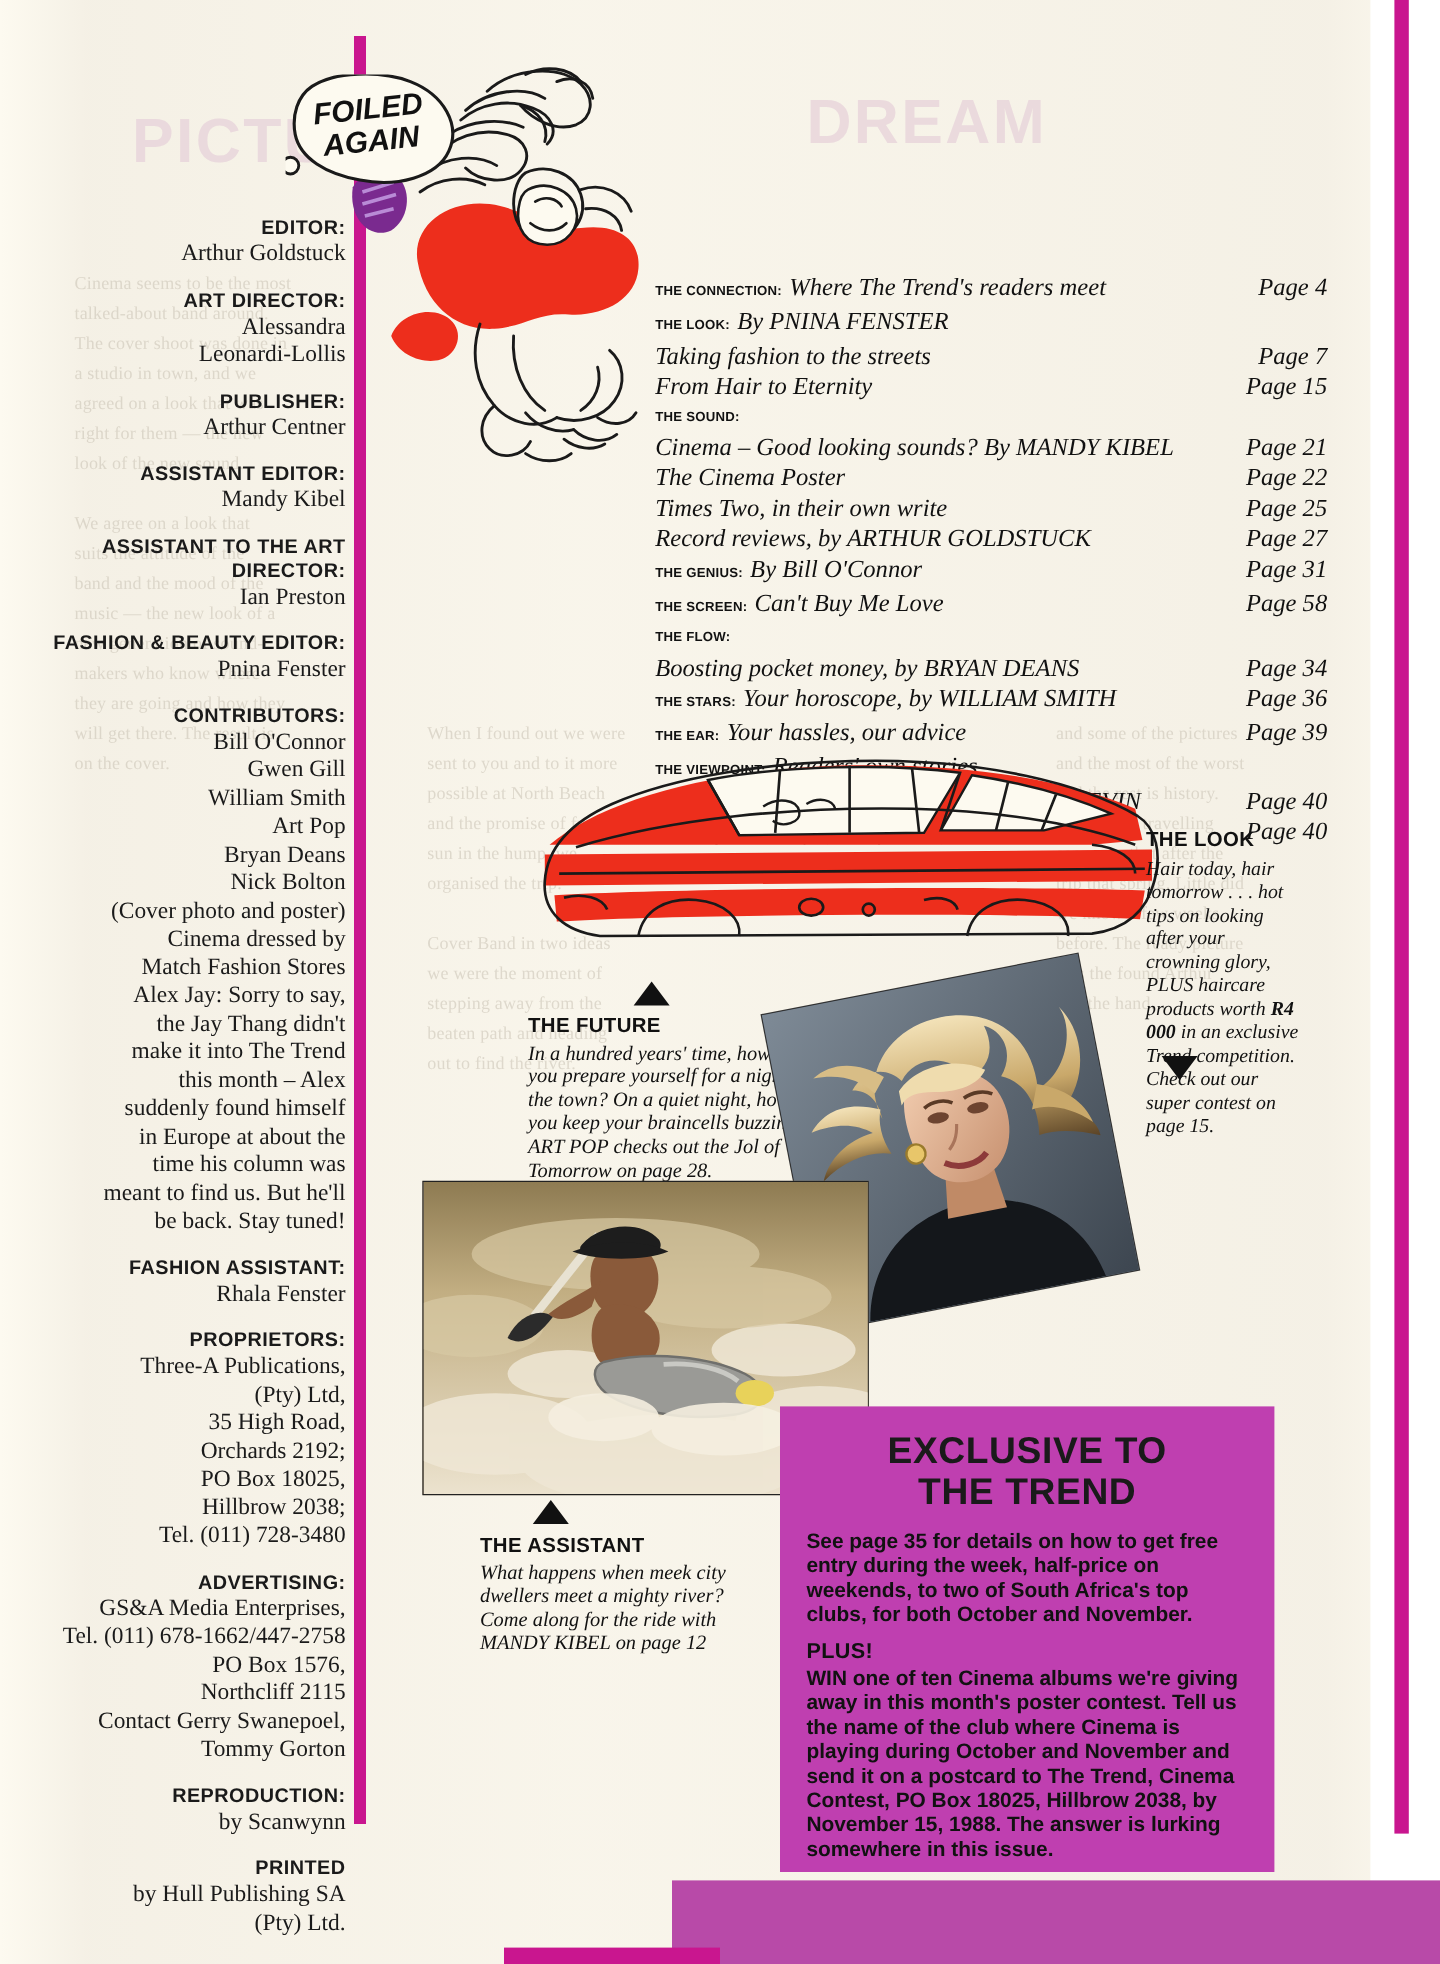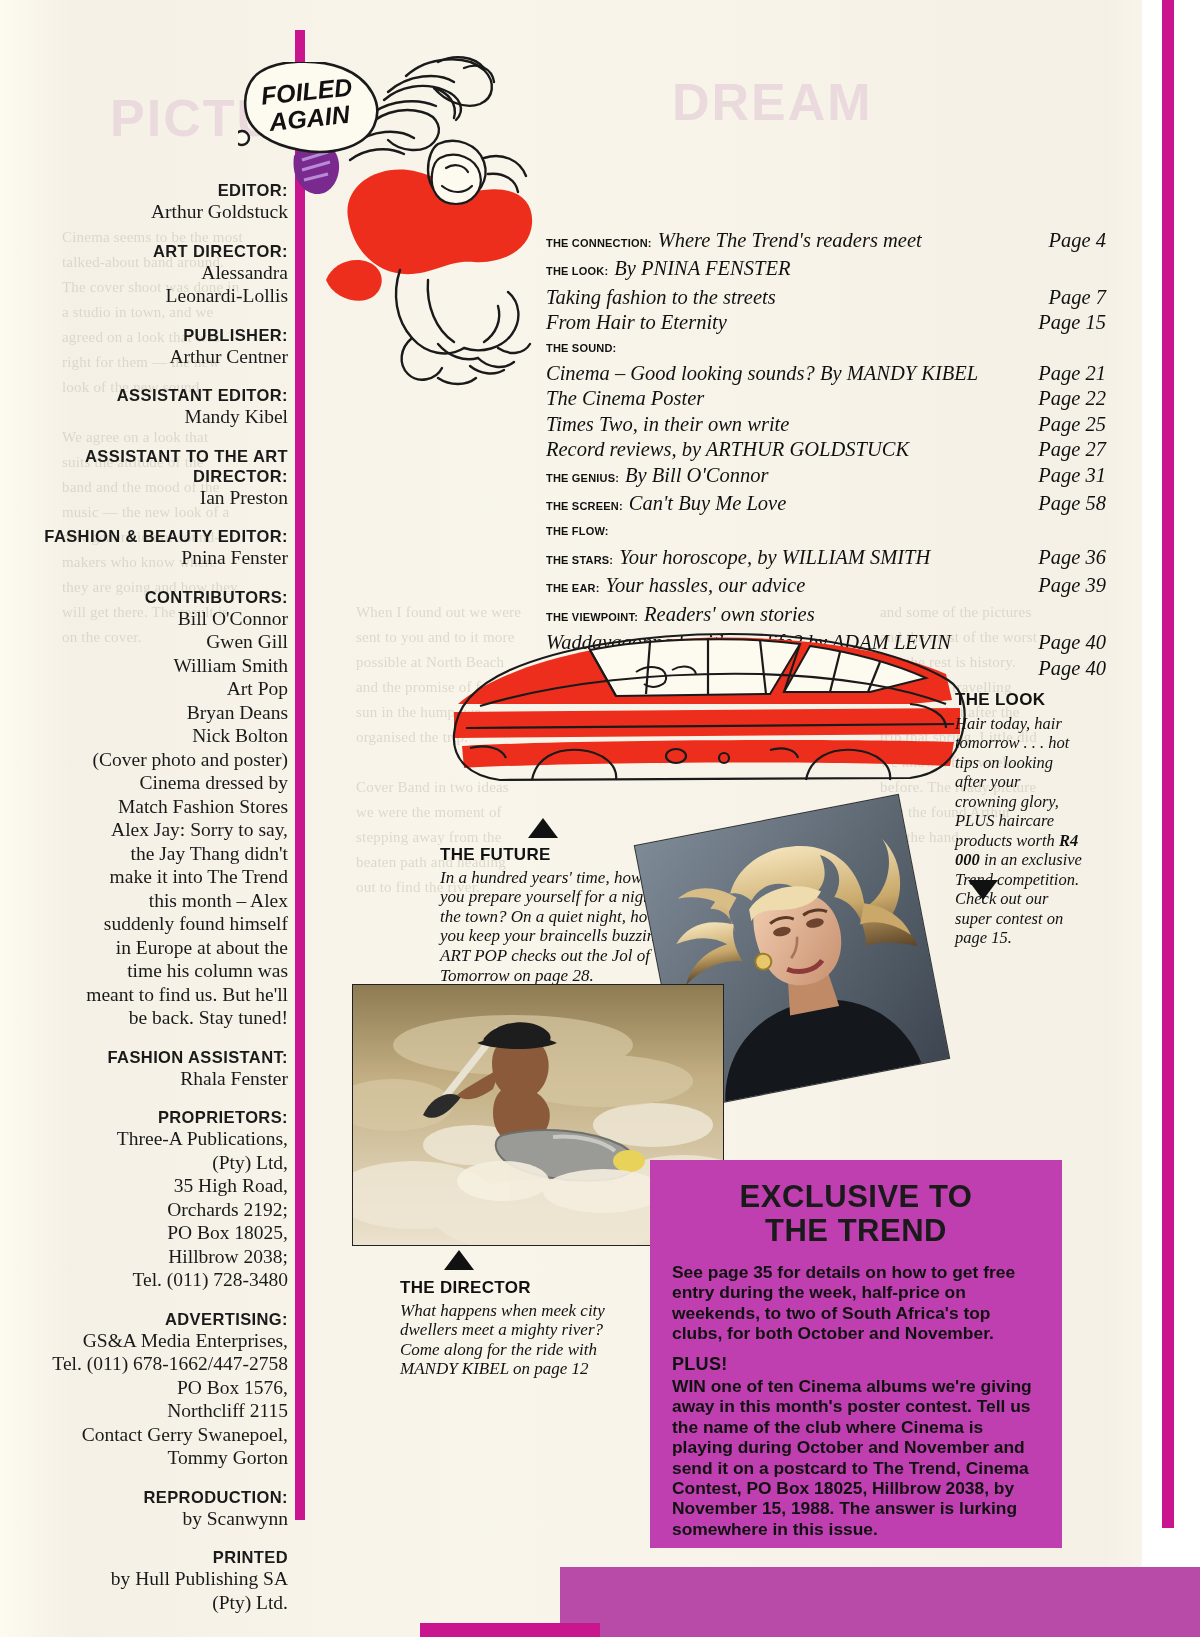--- a/index.html
+++ b/index.html
@@ -470,20 +470,24 @@
         <span class="pg">Page 31</span>
       </div>
       <div class="crow">
         <span class="sect">THE SCREEN:</span>
         <span class="ttl">Can't Buy Me Love</span>
         <span class="pg">Page 58</span>
       </div>
       <div class="crow">
         <span class="sect">THE FLOW:</span>
       </div>
+      <div class="crow sub">
+        <span class="ttl">Boosting pocket money, by BRYAN DEANS</span>
+        <span class="pg">Page 34</span>
+      </div>
       <div class="crow">
         <span class="sect">THE STARS:</span>
         <span class="ttl">Your horoscope, by WILLIAM SMITH</span>
         <span class="pg">Page 36</span>
       </div>
       <div class="crow">
         <span class="sect">THE EAR:</span>
         <span class="ttl">Your hassles, our advice</span>
         <span class="pg">Page 39</span>
       </div>
@@ -646,25 +650,25 @@
         <ellipse cx="150" cy="196" rx="46" ry="20"></ellipse>
         <ellipse cx="250" cy="206" rx="60" ry="22"></ellipse>
       </g>
 
       <path d="M300 236 C330 228 360 232 372 244 L372 262 L300 262 Z" fill="#b3a27c" opacity="0.6"></path>
     </svg>
   </div>
 
   <div class="tri-up" style="left:444px; top:1250px;"></div>
   <div class="adv-blurb">
-    <div class="hd">THE DIRECTOR</div>
+    <div class="hd">THE ASSISTANT</div>
     <div>What happens when meek city dwellers meet a mighty river? Come along for the ride with MANDY KIBEL on page 12</div>
   </div>
 
-  <div class="excl" style="background: rgb(191, 63, 176);">
+  <div class="excl" style="background: rgb(191, 63, 176); margin-top: 12px;">
     <h2>
       <span>EXCLUSIVE TO</span><br>
       <span>THE TREND</span>
     </h2>
     <p>See page 35 for details on how to get free entry during the week, half-price on weekends, to two of South Africa's top clubs, for both October and November.</p>
     <p class="plus">PLUS!</p>
     <p>WIN one of ten Cinema albums we're giving away in this month's poster contest. Tell us the name of the club where Cinema is playing during October and November and send it on a postcard to The Trend, Cinema Contest, PO Box 18025, Hillbrow 2038, by November 15, 1988. The answer is lurking somewhere in this issue.</p>
   </div>
 
 </div>

